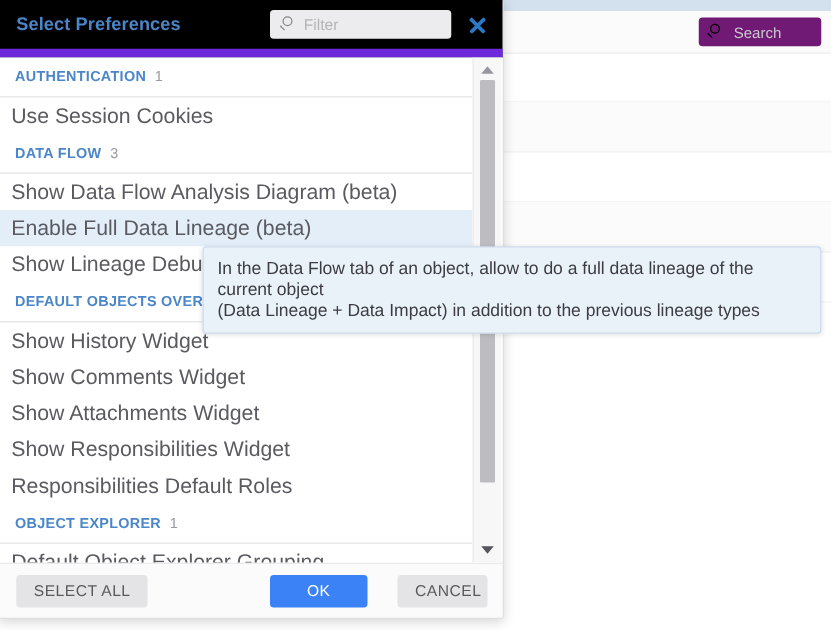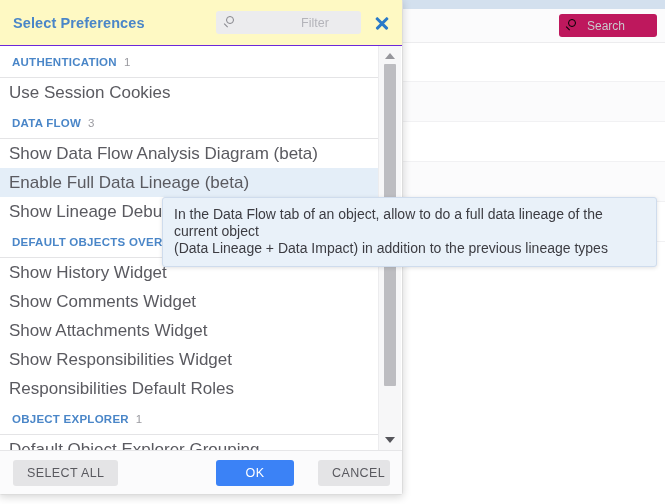--- a/index.html
+++ b/index.html
@@ -32,21 +32,21 @@
     position: absolute;
     left: 0; top: 9px;
     width: 665px; height: 33px;
     background: #fbfbfc;
     border-bottom: 1px solid #ececee;
   }
   #bg-search {
     position: absolute;
     right: 8px; top: 14px;
     width: 98px; height: 23px;
-    background: #be185d;
+    background: #701a75;
     border-radius: 3px;
     display: flex;
     align-items: center;
     padding-left: 8px;
     box-sizing: border-box;
   }
   #bg-search .lbl {
     font-size: 12px;
     color: #cacace;
     margin-left: 7px;
@@ -95,22 +95,22 @@
     border: 1px solid #dcdcdc;
     border-radius: 3px;
     box-shadow: 0 2px 9px rgba(0,0,0,0.17);
     display: flex;
     flex-direction: column;
     box-sizing: border-box;
   }
   #modal-header {
     height: 46px;
     flex: 0 0 auto;
-    background: #fef9c3;
-    border-bottom: 1px solid #6d28d9;
+    background: #000000;
+    border-bottom: 7px solid #6d28d9;
     display: flex;
     align-items: center;
     padding: 0 12px 0 13px;
     box-sizing: border-box;
   }
   #modal-title {
     font-size: 14.5px;
     font-weight: bold;
     color: #4a86c8;
     letter-spacing: 0.1px;
@@ -128,24 +128,23 @@
     box-sizing: border-box;
     color: #86868c;
   }
   #filter-input {
     border: none;
     outline: none;
     background: transparent;
     font-family: "Liberation Sans", sans-serif;
     font-size: 12.5px;
     color: #555;
-    margin-left: 23px;
+    margin-left: 5px;
     width: 108px;
     padding: 0;
-    text-align: center;
   }
   #filter-input::placeholder { color: #b4b4ba; }
   #close-btn {
     margin-left: 13px;
     width: 16px; height: 16px;
     position: relative;
     cursor: pointer;
     color: #2a7ac8;
     flex: 0 0 auto;
   }

